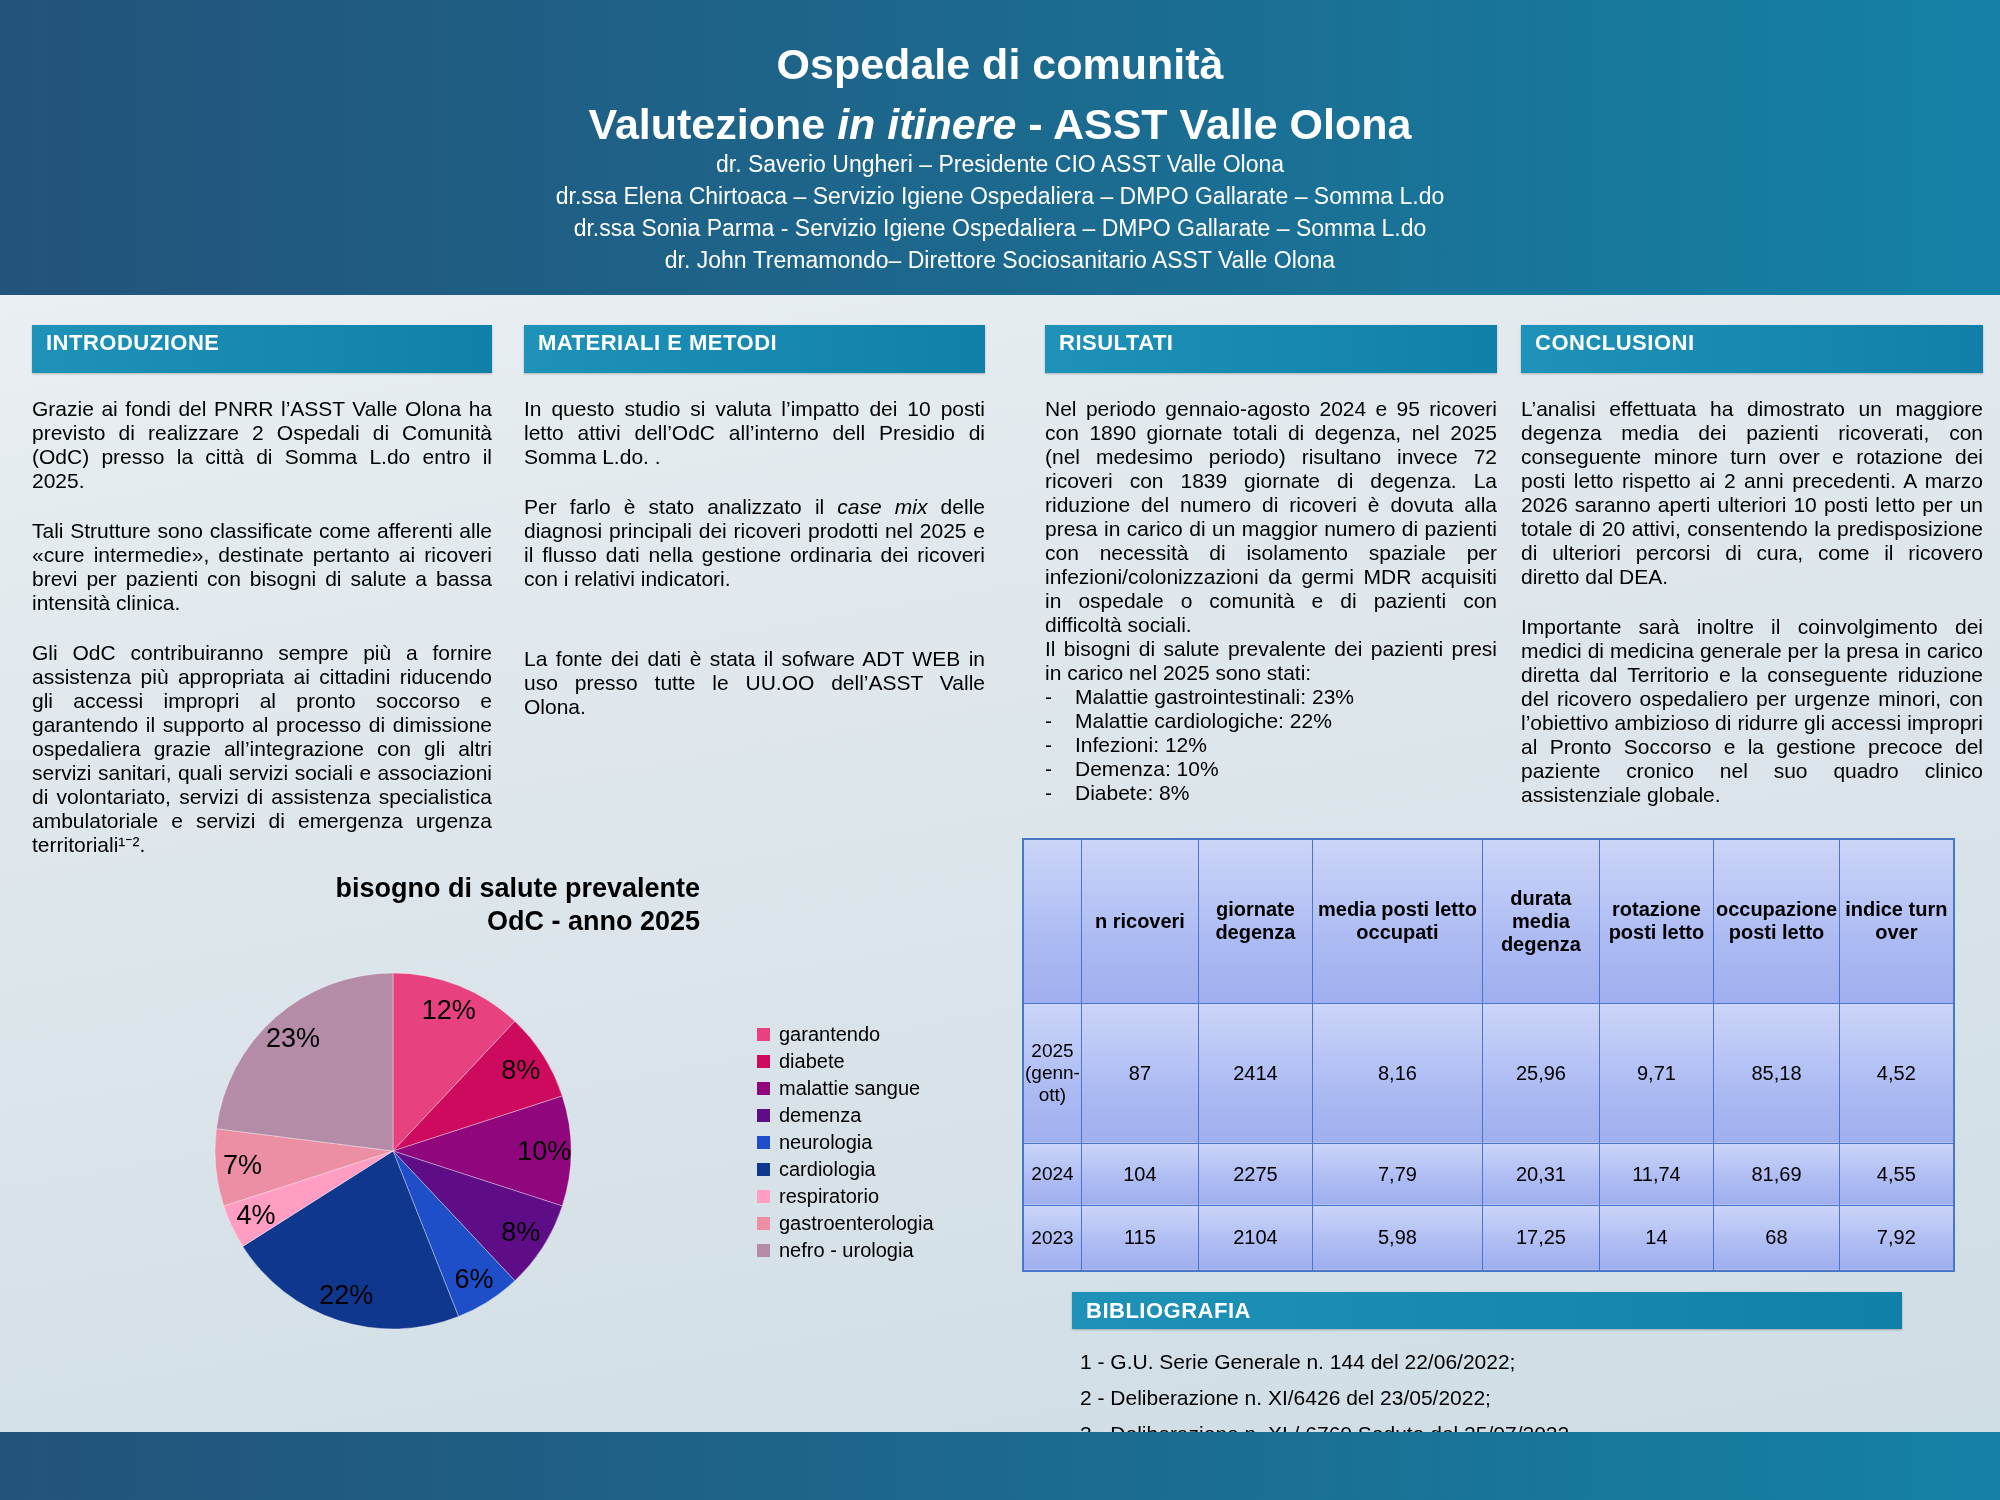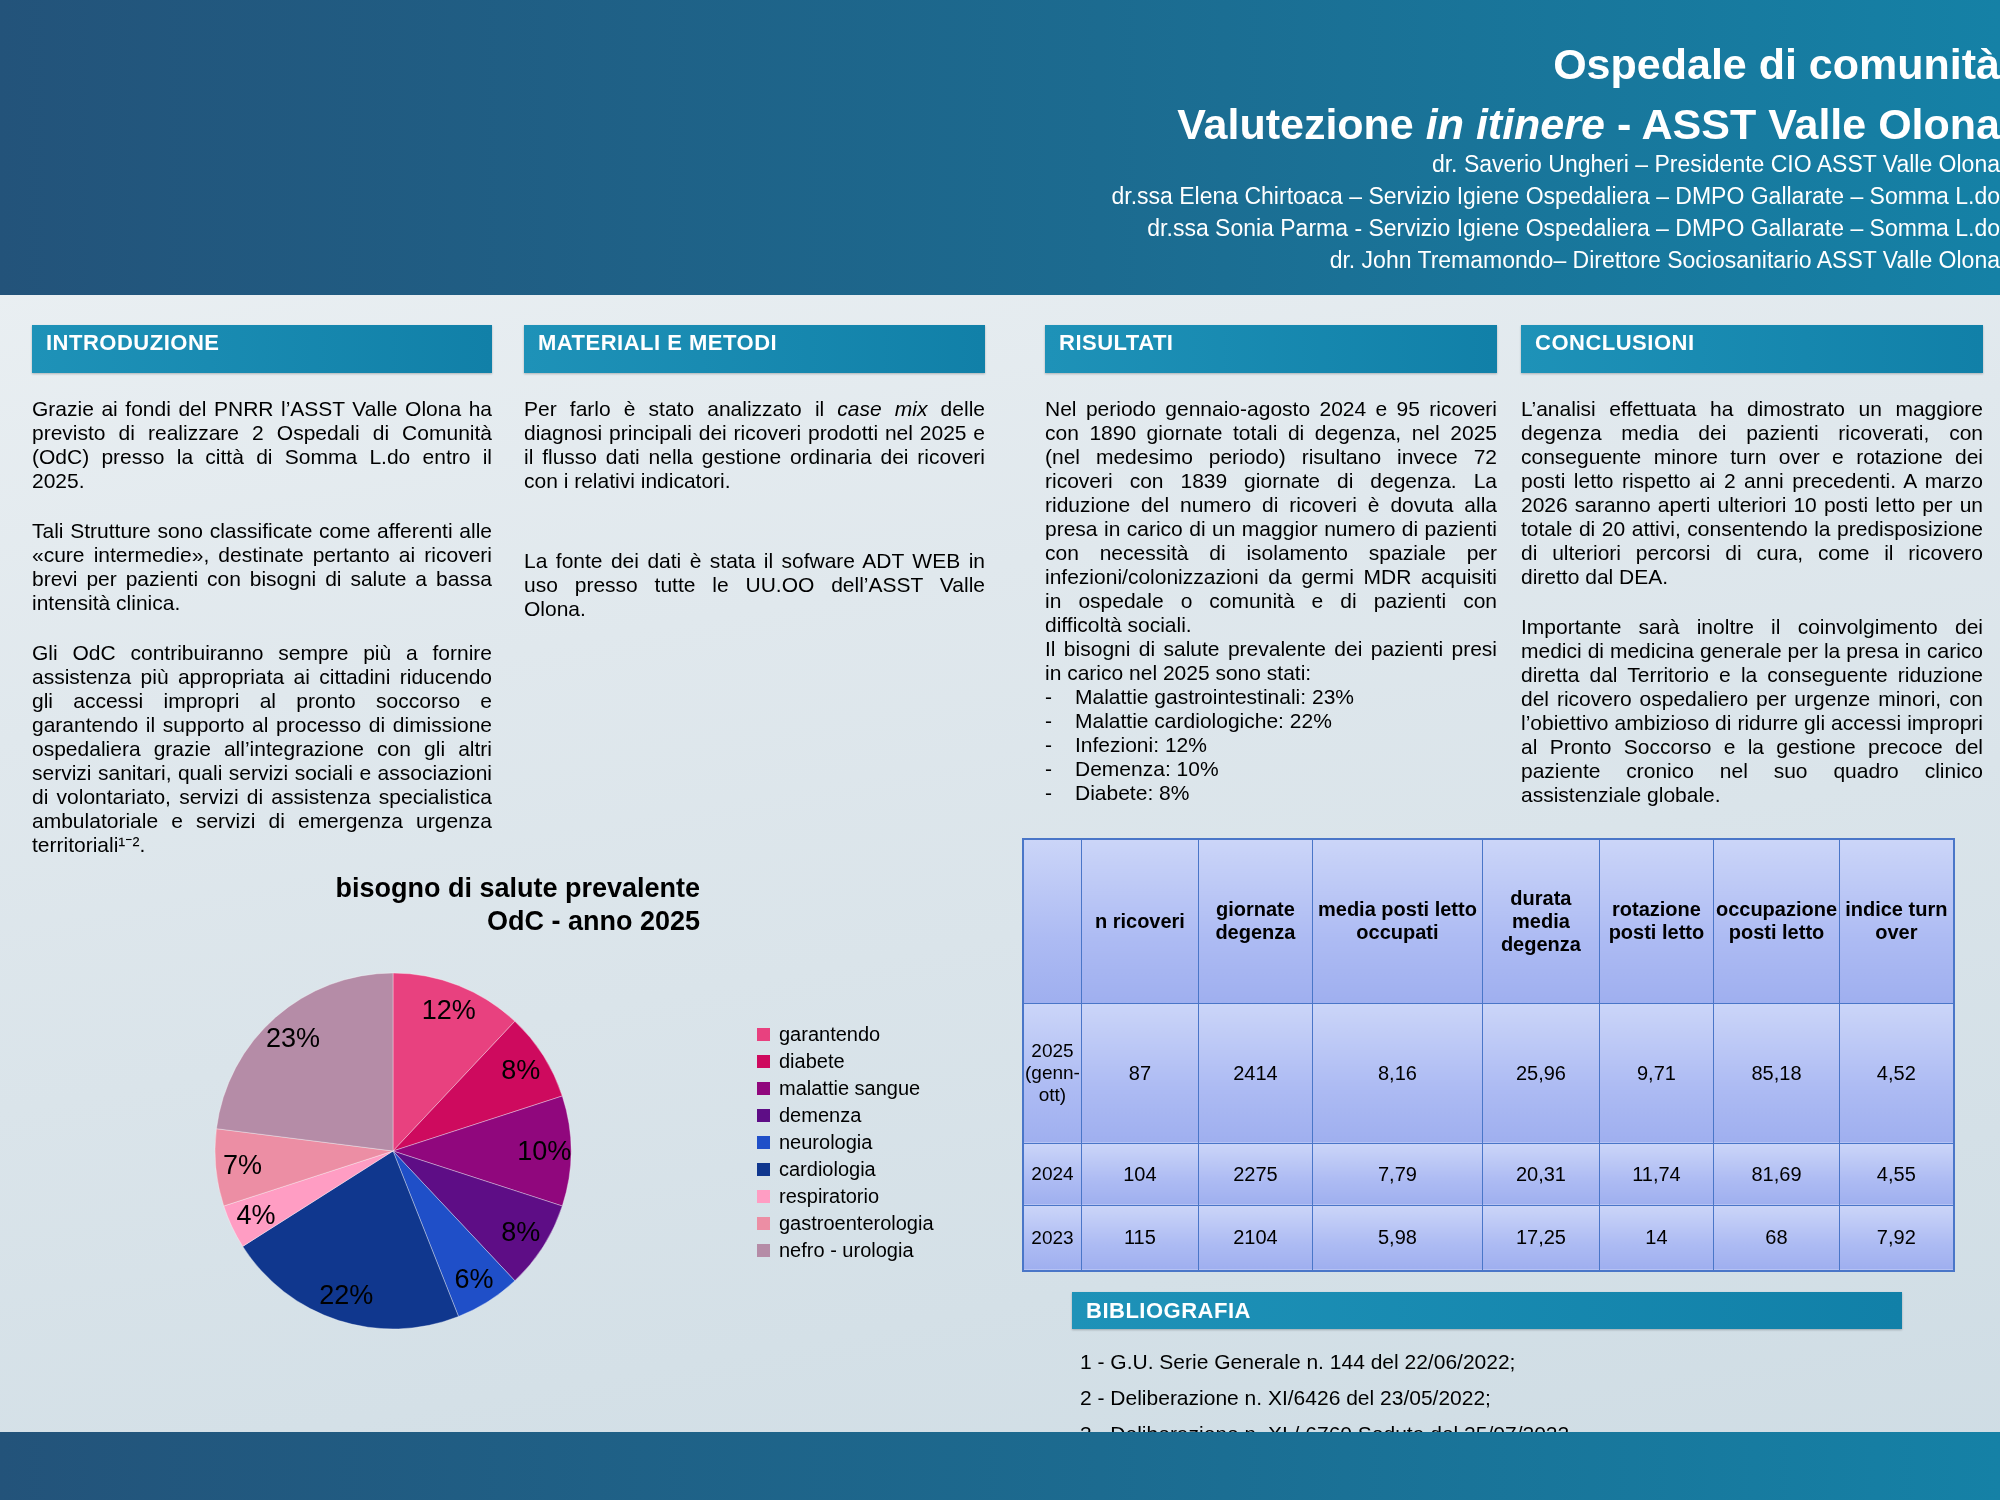--- a/index.html
+++ b/index.html
@@ -5,21 +5,21 @@
   html,body{margin:0;padding:0;}
   .poster{
     position:relative;width:2000px;height:1500px;overflow:hidden;
     background:linear-gradient(170deg,#EFF3F5 0%,#E0E8ED 40%,#CEDCE4 100%);
     font-family:"Liberation Sans",sans-serif;color:#000;
   }
   
   .header{
     position:absolute;left:0;top:0;width:2000px;height:295px;
     background:linear-gradient(90deg,#23537A 0%,#1C6B90 55%,#1581A6 100%);
-    color:#fff;text-align:right;box-sizing:border-box;padding-top:40px;
+    color:#fff;text-align:center;box-sizing:border-box;padding-top:40px;
   }
   .title-line1{font-size:43px;font-weight:bold;line-height:48px;}
   .title-line2{font-size:43px;font-weight:bold;line-height:48px;margin-top:12px;}
   .authors{}
   .author-line{font-size:23px;line-height:32px;font-weight:400;}
   
   .col{position:absolute;top:325px;}
   .col-intro{left:32px;width:460px;}
   .col-methods{left:524px;width:461px;}
   .col-results{left:1045px;width:452px;}
@@ -90,20 +90,21 @@
 
   <div class="col col-intro">
     <div class="section-bar">INTRODUZIONE</div>
     <p>Grazie ai fondi del PNRR l’ASST Valle Olona ha previsto di realizzare 2 Ospedali di Comunità (OdC) presso la città di Somma L.do entro il 2025.</p>
     <p>Tali Strutture sono classificate come afferenti alle «cure intermedie», destinate pertanto ai ricoveri brevi per pazienti con bisogni di salute a bassa intensità clinica.</p>
     <p class="last">Gli OdC contribuiranno sempre più a fornire assistenza più appropriata ai cittadini riducendo gli accessi impropri al pronto soccorso e garantendo il supporto al processo di dimissione ospedaliera grazie all’integrazione con gli altri servizi sanitari, quali servizi sociali e associazioni di volontariato, servizi di assistenza specialistica ambulatoriale e servizi di emergenza urgenza territoriali¹⁻².</p>
   </div>
 
   <div class="col col-methods">
     <div class="section-bar">MATERIALI E METODI</div>
+    <p>In questo studio si valuta l’impatto dei 10 posti letto attivi dell’OdC all’interno dell Presidio di Somma L.do. .</p>
     <p><span>Per farlo è stato analizzato il </span><i>case mix</i><span> delle diagnosi principali dei ricoveri prodotti nel 2025 e il flusso dati nella gestione ordinaria dei ricoveri con i relativi indicatori.</span></p>
     <p class="last spaced-top">La fonte dei dati è stata il sofware ADT WEB in uso presso tutte le UU.OO dell’ASST Valle Olona.</p>
   </div>
 
   <div class="col col-results">
     <div class="section-bar">RISULTATI</div>
     <p style="margin-bottom:0;">Nel periodo gennaio-agosto 2024 e 95 ricoveri  con 1890 giornate totali di degenza, nel 2025 (nel medesimo periodo) risultano invece 72 ricoveri con 1839 giornate di degenza. La riduzione del numero di ricoveri è dovuta alla presa in carico di un maggior numero di pazienti con necessità di isolamento spaziale per infezioni/colonizzazioni da germi MDR acquisiti in ospedale o comunità e di pazienti con difficoltà sociali.</p>
     <p style="margin-bottom:0;">Il bisogni di salute prevalente dei pazienti presi in carico nel 2025 sono stati:</p>
     <ul class="result-list">
       <li>

